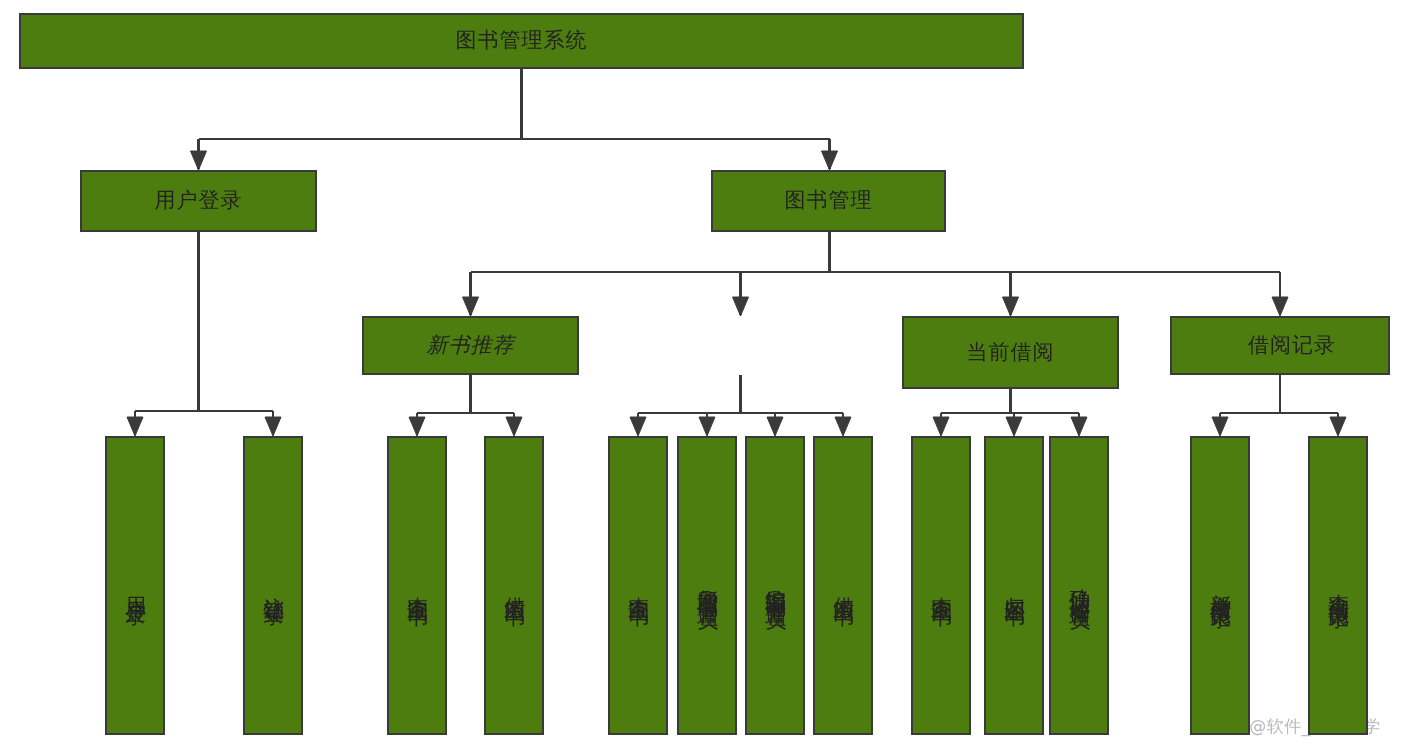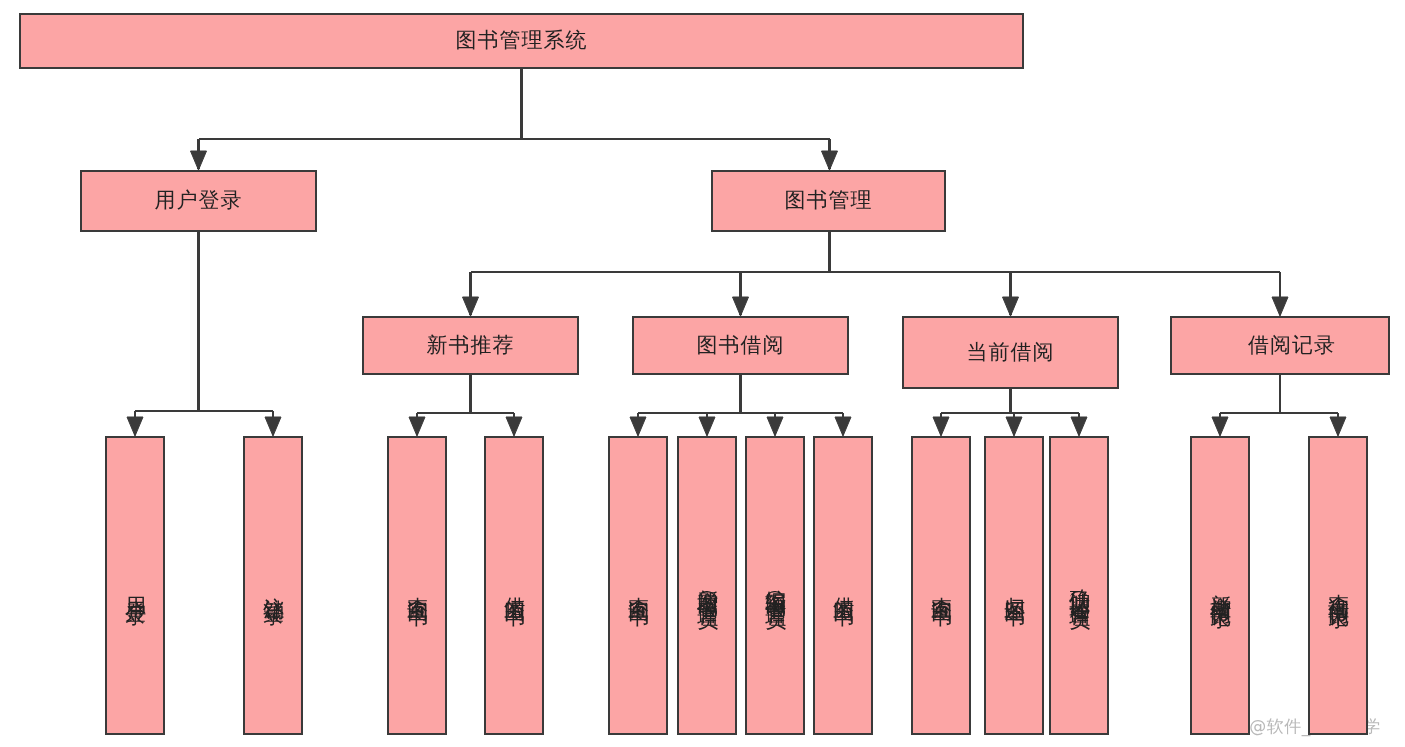--- a/index.html
+++ b/index.html
@@ -21,21 +21,21 @@
     position: absolute;
     left: 0;
     top: 0;
     width: 1405px;
     height: 747px;
   }
   .node {
     position: absolute;
     box-sizing: border-box;
     border: 2.4px solid #3a3a3a;
-    background: #fca5a5;
+    background: #4d7c0f;
     color: #222222;
     display: flex;
     align-items: center;
     justify-content: center;
     text-align: center;
   }
   .node-h {
     font-size: 21px;
     line-height: 1.2;
     letter-spacing: 1px;
@@ -128,25 +128,22 @@
 
 <div class="node node-h" style="left: 19px; top: 13px; width: 1005px; height: 56px;">
       <span>图书管理系统</span>
     </div>
     <div class="node node-h" style="left: 80px; top: 170px; width: 237px; height: 62px;">
       <span>用户登录</span>
     </div>
     <div class="node node-h" style="left: 711px; top: 170px; width: 235px; height: 62px;">
       <span>图书管理</span>
     </div>
-    <div class="node node-h" style="left: 362px; top: 316px; width: 217px; height: 59px;">
+    <div class="node node-h" style="left: 362px; top: 316px; width: 217px; height: 59px; font-style: italic;">
       <span>新书推荐</span>
-    </div>
-    <div class="node node-h" style="left: 632px; top: 316px; width: 217px; height: 59px;">
-      <span>图书借阅</span>
     </div>
     <div class="node node-h" style="left: 902px; top: 316px; width: 217px; height: 73px;">
       <span>当前借阅</span>
     </div>
     <div class="node node-h" style="left: 1170px; top: 316px; width: 220px; height: 59px; padding-left: 24px;">
       <span>借阅记录</span>
     </div>
     <div class="node node-v" style="left: 105px; top: 436px; width: 60px; height: 299px;">
       <span>用户登录</span>
     </div>

